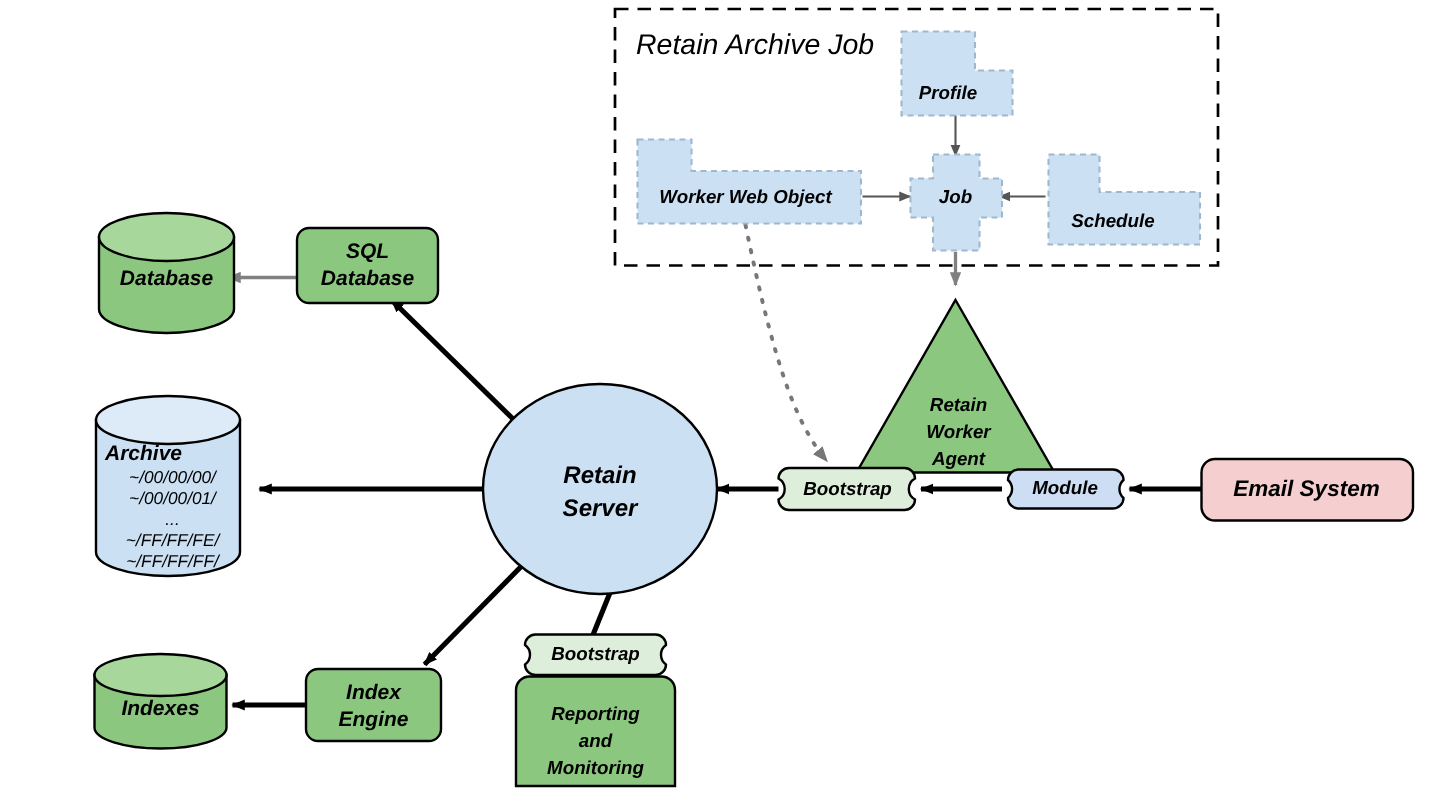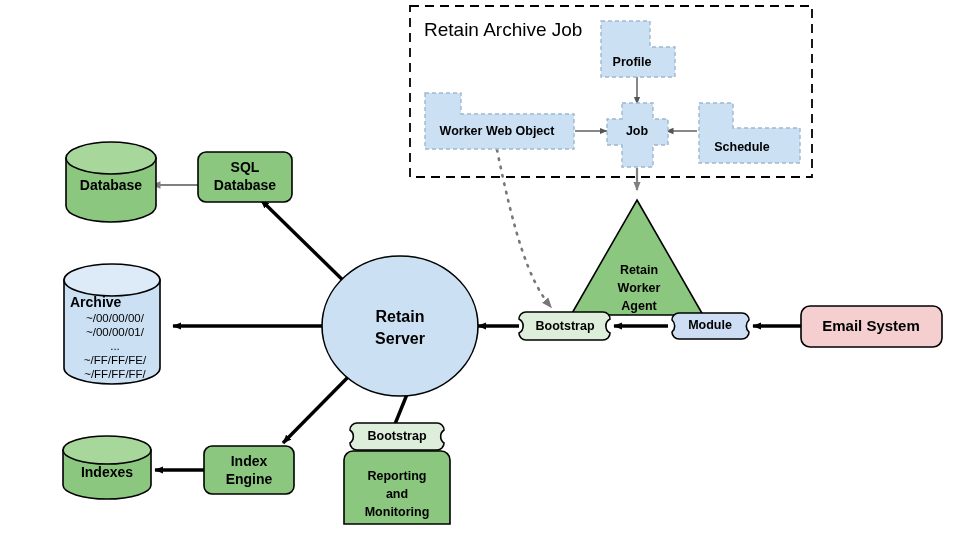--- a/index.html
+++ b/index.html
@@ -12,20 +12,21 @@
     width: 960px;
     height: 540px;
     overflow: hidden;
     font-family: "Liberation Sans", sans-serif;
   }
   #diagram-root {
     position: relative;
     width: 960px;
     height: 540px;
     background: #ffffff;
+    font-style: italic;
   }
   svg#diagram-svg {
     display: block;
     width: 960px;
     height: 540px;
   }
   .node-label {
     font-family: "Liberation Sans", sans-serif;
     font-size: 14px;
     font-weight: bold;

